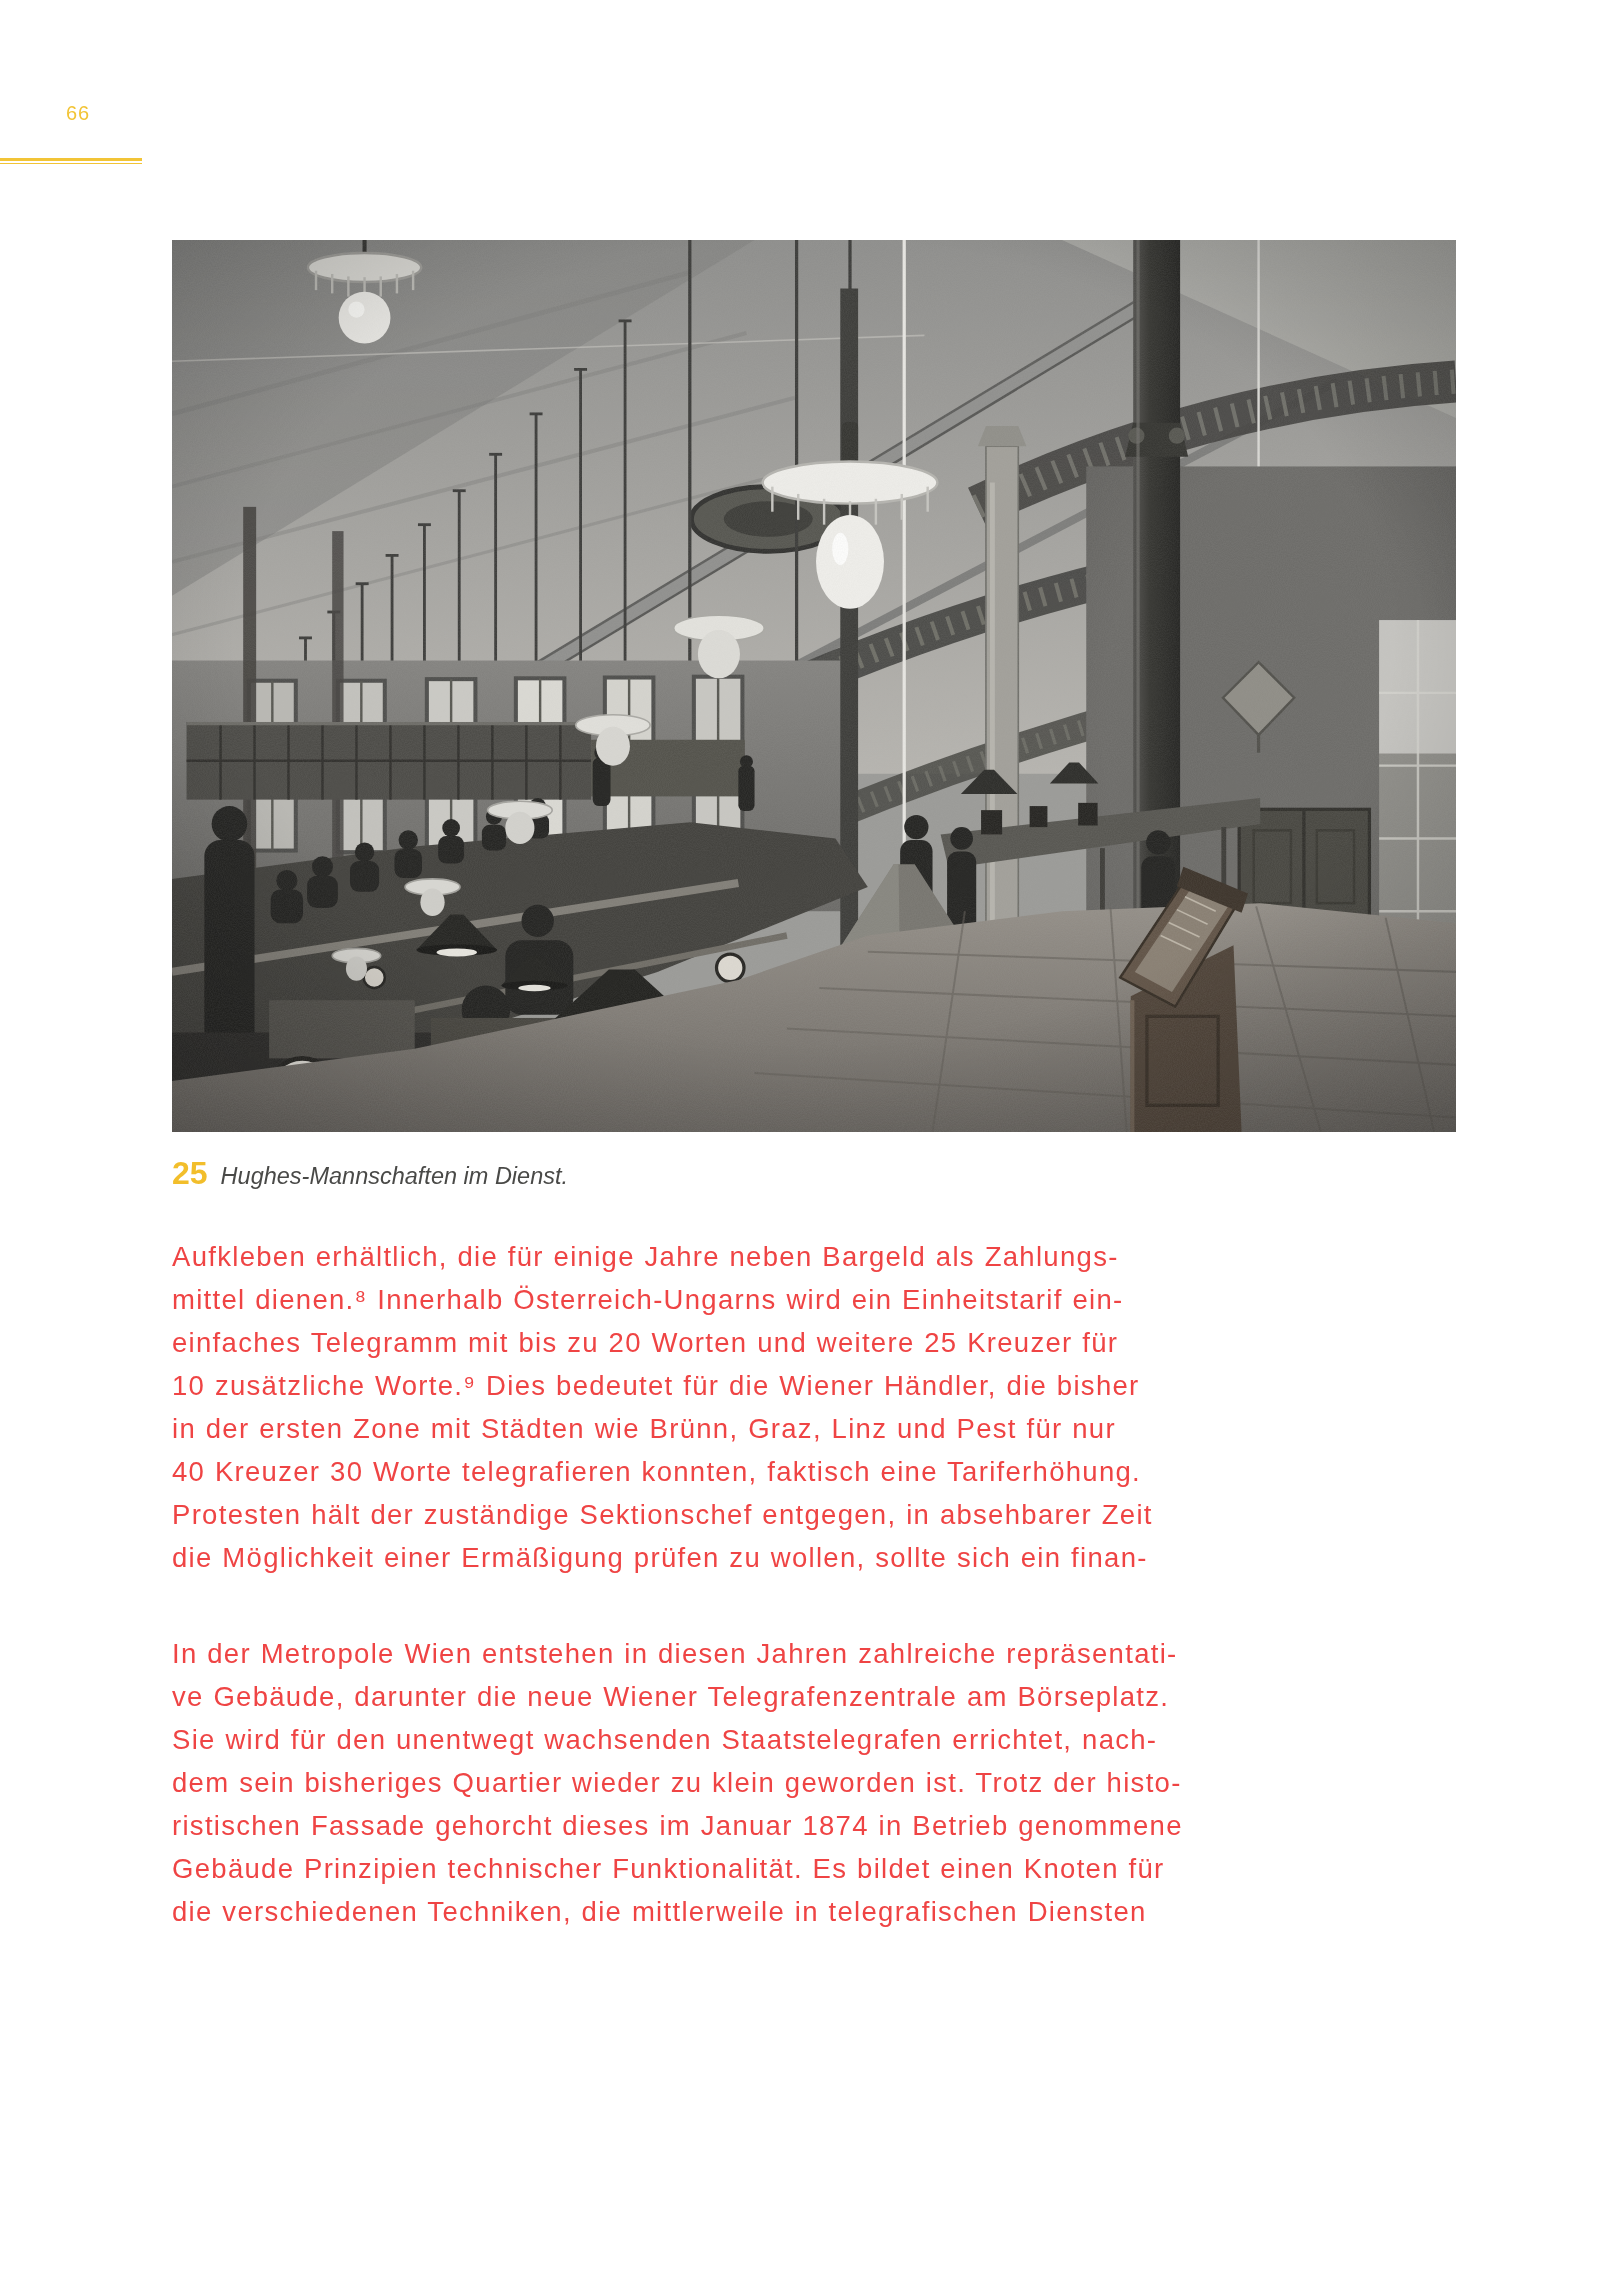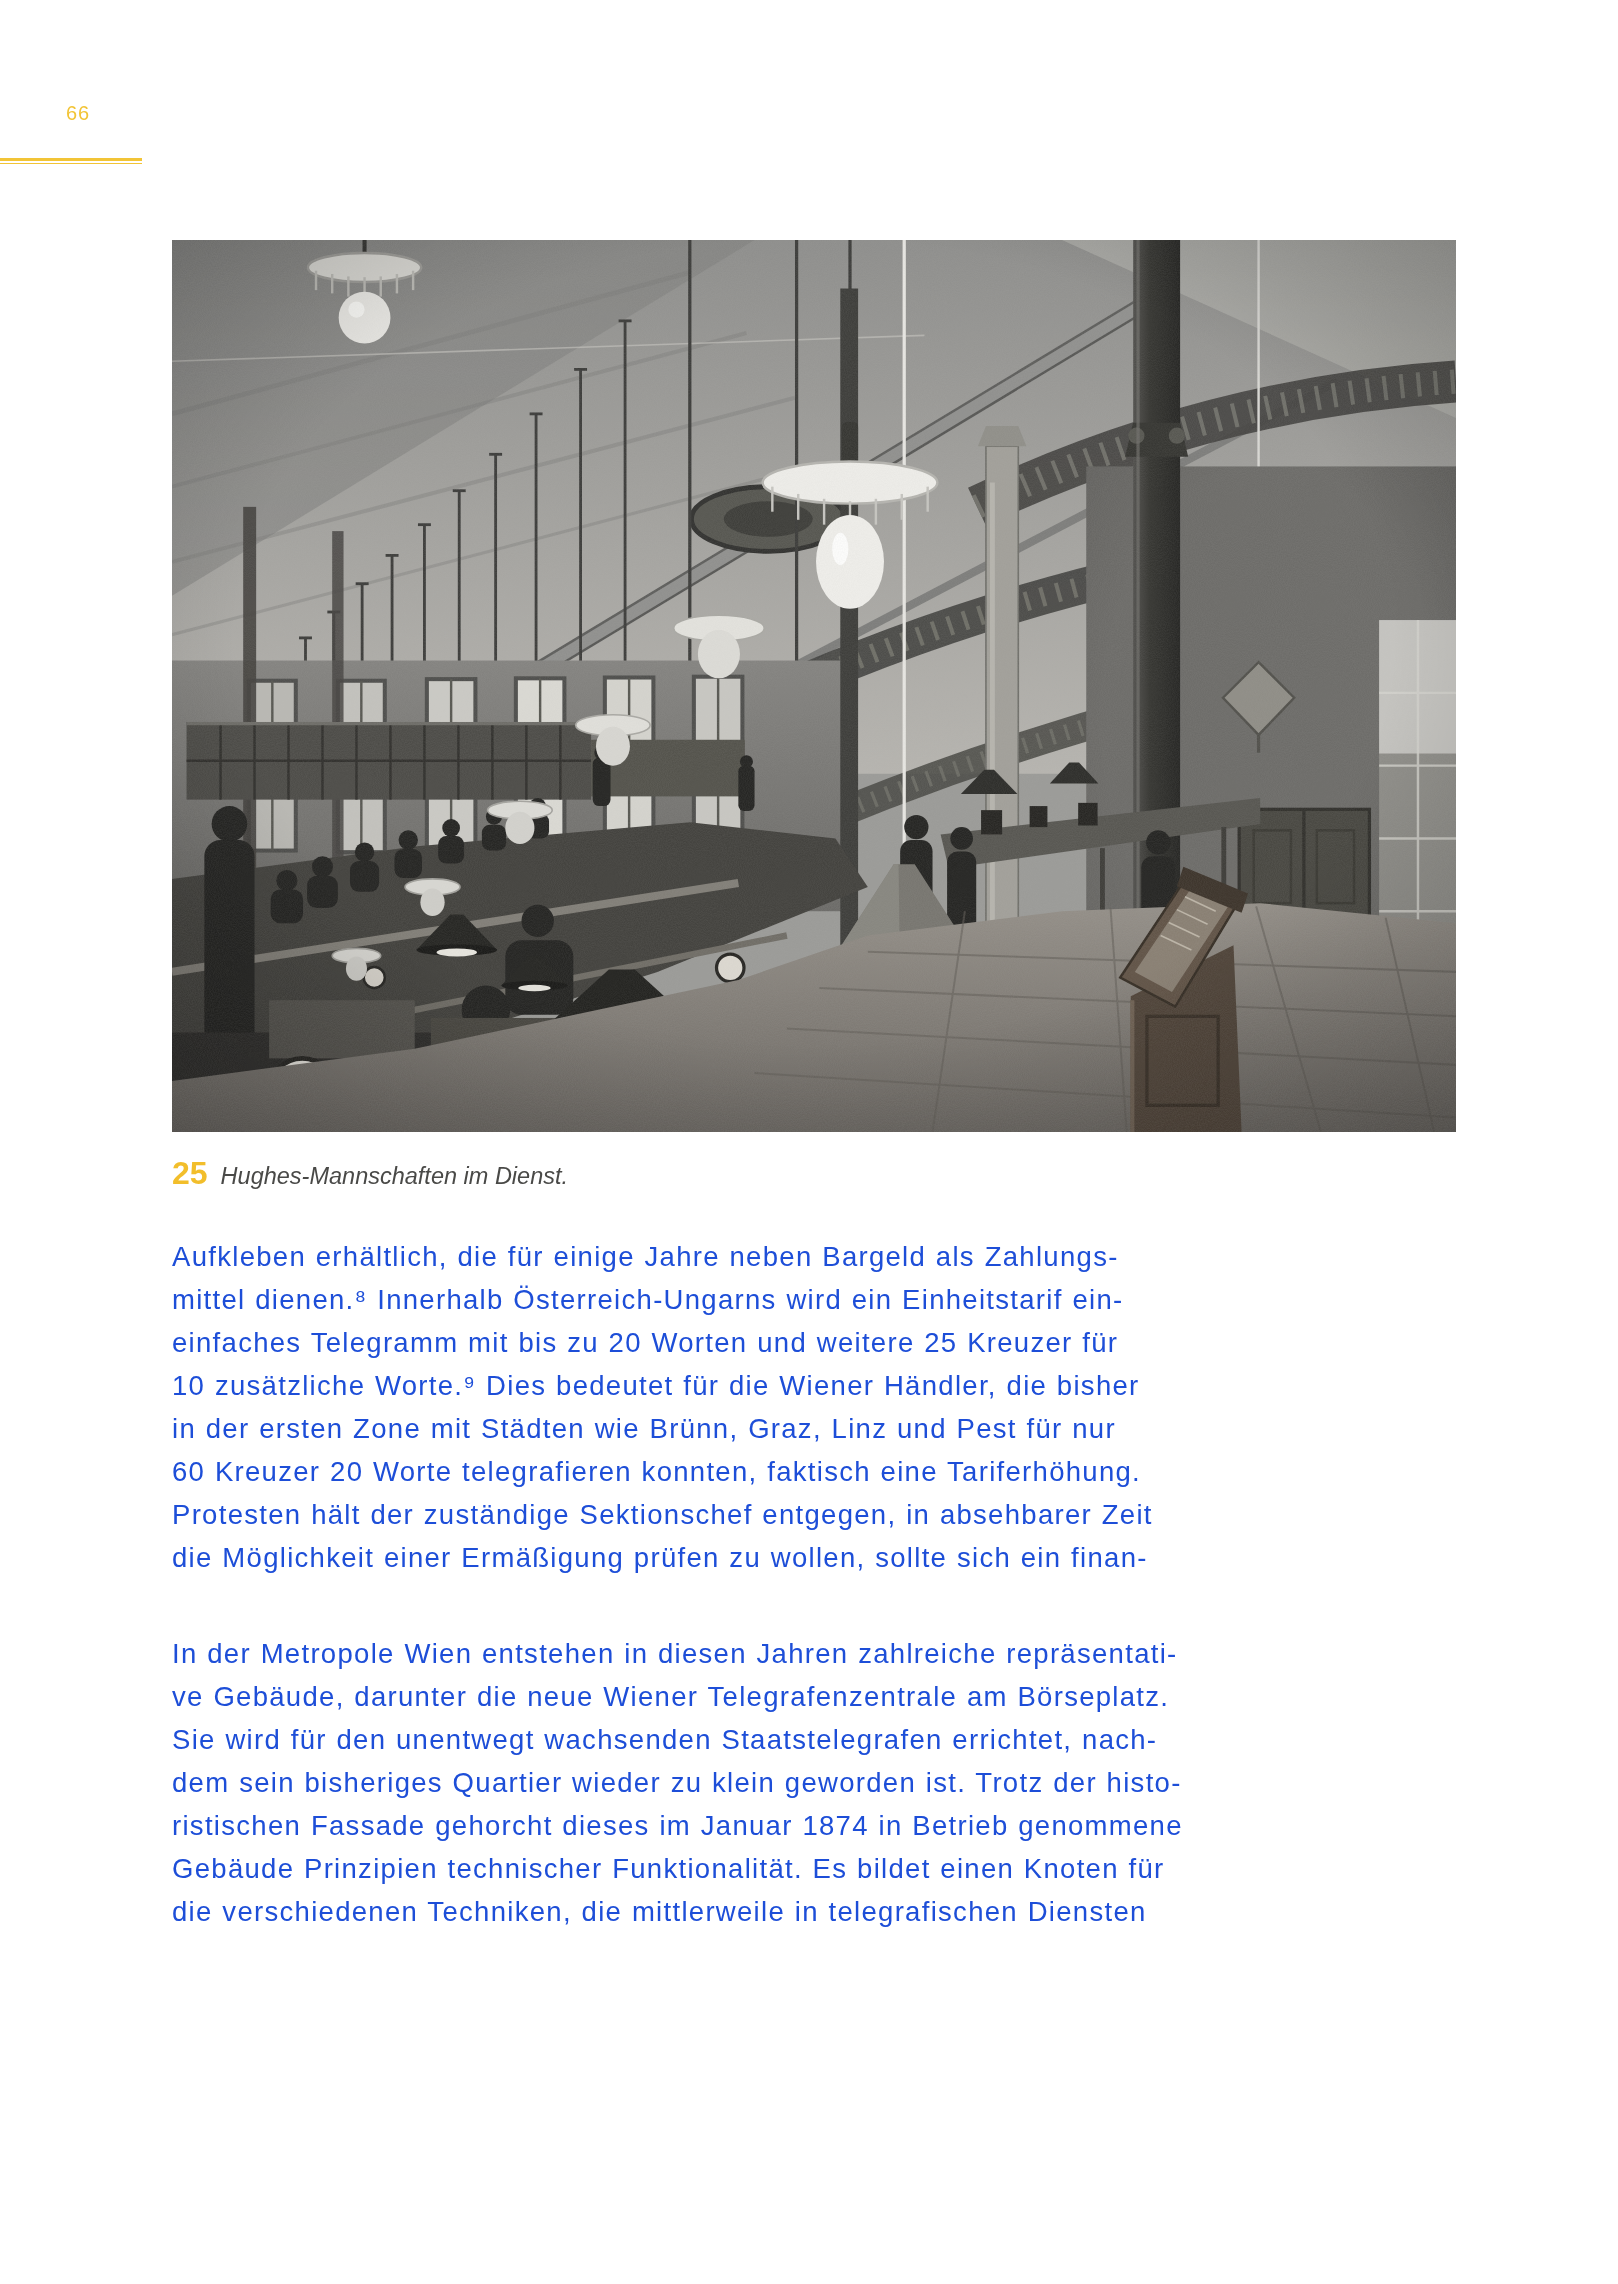--- a/index.html
+++ b/index.html
@@ -26,21 +26,21 @@
     background:#9a9a97;
   }
   .caption{
     position:absolute;left:172px;top:1155px;width:1214px;
     white-space:nowrap;
   }
   .cap-num{font-weight:bold;font-size:32px;color:#F2BE2B;}
   .cap-text{font-style:italic;font-size:23.5px;color:#49494 7;color:#494947;margin-left:13px;}
   .body-text{
     position:absolute;left:172px;top:1235px;width:1230px;
-    font-size:27.5px;color:#1d4ed8;letter-spacing:1.3px;word-spacing:0.8px;
+    font-size:27.5px;color:#ef4444;letter-spacing:1.3px;word-spacing:0.8px;
   }
   .paragraph{margin:0;}
   .paragraph + .paragraph{margin-top:53px;}
   .text-line{height:43px;line-height:43px;white-space:nowrap;}
 </style>
 </head>
 <body>
 
 <div class="page">
 
@@ -377,21 +377,21 @@
     <span class="cap-num">25</span><span class="cap-text">Hughes-Mannschaften im Dienst.</span>
   </div>
 
   <div class="body-text">
     <div class="paragraph">
       <div class="text-line">Aufkleben erhältlich, die für einige Jahre neben Bargeld als Zahlungs-</div>
       <div class="text-line">mittel dienen.⁸ Innerhalb Österreich-Ungarns wird ein Einheitstarif ein-</div>
       <div class="text-line">einfaches Telegramm mit bis zu 20 Worten und weitere 25 Kreuzer für</div>
       <div class="text-line">10 zusätzliche Worte.⁹ Dies bedeutet für die Wiener Händler, die bisher</div>
       <div class="text-line">in der ersten Zone mit Städten wie Brünn, Graz, Linz und Pest für nur</div>
-      <div class="text-line">60 Kreuzer 20 Worte telegrafieren konnten, faktisch eine Tariferhöhung.</div>
+      <div class="text-line">40 Kreuzer 30 Worte telegrafieren konnten, faktisch eine Tariferhöhung.</div>
       <div class="text-line">Protesten hält der zuständige Sektionschef entgegen, in absehbarer Zeit</div>
       <div class="text-line">die Möglichkeit einer Ermäßigung prüfen zu wollen, sollte sich ein finan-</div>
     </div>
     <div class="paragraph">
       <div class="text-line">In der Metropole Wien entstehen in diesen Jahren zahlreiche repräsentati-</div>
       <div class="text-line">ve Gebäude, darunter die neue Wiener Telegrafenzentrale am Börseplatz.</div>
       <div class="text-line">Sie wird für den unentwegt wachsenden Staatstelegrafen errichtet, nach-</div>
       <div class="text-line">dem sein bisheriges Quartier wieder zu klein geworden ist. Trotz der histo-</div>
       <div class="text-line">ristischen Fassade gehorcht dieses im Januar 1874 in Betrieb genommene</div>
       <div class="text-line">Gebäude Prinzipien technischer Funktionalität. Es bildet einen Knoten für</div>

